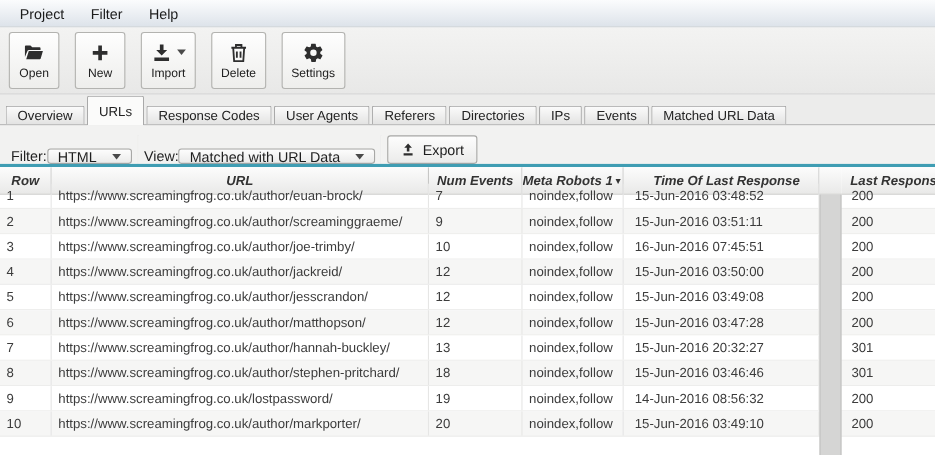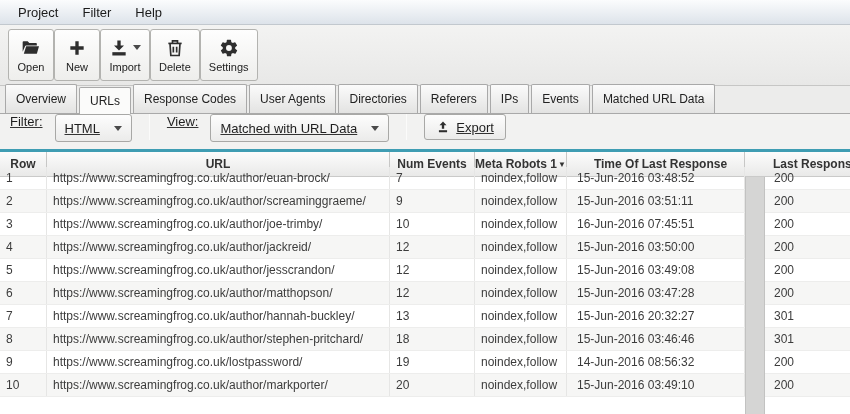--- a/index.html
+++ b/index.html
@@ -6,58 +6,58 @@
   html,body { width:850px; height:414px; overflow:hidden; }
   body { font-family:"Liberation Sans", sans-serif; background:#fff; color:#333; }
   .app { width:850px; height:414px; display:flex; flex-direction:column; background:#fff; }
 
   
   .menu-bar { height:25px; flex:0 0 25px; display:flex; align-items:stretch; padding-left:6px;
     background:linear-gradient(#fbfcfd,#dde3ea); border-bottom:1px solid #c2c8ce; }
   .menu-item { display:flex; align-items:center; padding:0 12px; font-size:13px; color:#1b1b1b; cursor:default; }
 
   
-  .toolbar { height:61px; flex:0 0 61px; display:flex; align-items:center; gap:0; padding:0 0 0 8px;
+  .toolbar { height:61px; flex:0 0 61px; display:flex; align-items:center; gap:14px; padding:0 0 0 8px;
     background:linear-gradient(#f3f3f2,#e8e8e7); border-bottom:1px solid #c6c6c5; }
   .tb-btn { display:flex; flex-direction:column; align-items:center; justify-content:center; gap:3px;
     min-width:46px; height:52px; padding:4px 8px; background:linear-gradient(#fefefe,#eeeeec);
     border:1px solid #b3b3b0; border-radius:3px; font-family:inherit; cursor:default; }
   .tb-btn-top { display:flex; align-items:center; gap:4px; }
   .tb-icon svg { width:20px; height:20px; display:block; }
   .tb-label { font-size:11px; color:#222; }
   .caret { width:0; height:0; border-left:4px solid transparent; border-right:4px solid transparent;
     border-top:5px solid #4a4a4a; display:inline-block; }
 
   
   .tab-bar { height:28px; flex:0 0 28px; display:flex; align-items:flex-end; padding-left:5px; gap:2px;
     background:#ececeb; border-bottom:1px solid #a9a9a9; }
-  .tab { height:29px; display:flex; align-items:center; padding:0 10px; font-size:12px; color:#222;
+  .tab { height:17px; display:flex; align-items:center; padding:0 10px; font-size:12px; color:#222;
     background:linear-gradient(#fbfbfb,#e3e3e2); border:1px solid #a9a9a9; border-bottom:none;
     border-radius:2px 2px 0 0; margin-bottom:0; cursor:default; white-space:nowrap; }
   .tab.selected { background:#fbfbfa; height:27px; margin-bottom:-1px; z-index:2; }
 
   
-  .filter-bar { height:35px; flex:0 0 35px; display:flex; align-items:flex-start; gap:12px;
-    padding-left:10px; background:#f2f2f1;text-decoration:underline; }
+  .filter-bar { height:35px; flex:0 0 35px; display:flex; align-items:flex-end; gap:0;
+    padding-left:10px; background:#f2f2f1; }
   .fb-label { font-size:13px; color:#1e1e1e; }
-  .dd { display:inline-flex; align-items:center; justify-content:space-between; height:28px;
+  .dd { display:inline-flex; align-items:center; justify-content:space-between; height:14px;
     padding:0 9px; background:linear-gradient(#fdfdfd,#ebebea); border:1px solid #a8a8a6;
     border-radius:3px; font-size:13px; color:#1e1e1e; cursor:default; }
   .dd .dd-label { margin-right:14px; white-space:nowrap; }
   .fb-sep { width:1px; height:26px; background:#d7d7d6; border-right:1px solid #fbfbfa; margin:0 5px; }
   .export-btn { display:inline-flex; align-items:center; gap:6px; height:26px; padding:0 11px;
     background:linear-gradient(#fdfdfd,#ebebea); border:1px solid #a8a8a6; border-radius:3px;
     font-size:13px; color:#1e1e1e; font-family:inherit; cursor:default; }
   .export-btn svg { width:14px; height:14px; display:block; }
 
   .teal-line { height:3px; flex:0 0 3px; background:#3f9db3; }
 
   
   .grid { position:relative; flex:1; background:#fff; overflow:hidden; }
-  .g-header { display:flex; height:15px; }
+  .g-header { display:flex; height:15px;font-style:italic; }
   .h-cell { height:25px; line-height:24px; font-size:12px; font-weight:bold; color:#333;
     background:linear-gradient(#fcfcfc,#e9e9e8); border-right:1px solid #c7c7c6;
     border-bottom:1px solid #cacac9; text-align:center; white-space:nowrap; overflow:hidden; cursor:default; }
   .sort-ind { font-size:8px; vertical-align:1px; margin-left:1px; }
   .t-row { display:flex; height:23px; line-height:22px; border-bottom:1px solid #ededec; background:#fff; }
   .t-row.alt { background:#f6f6f5; }
   .cell { height:100%; font-size:12px; color:#3c3c3c; border-right:1px solid #e6e6e5;
     white-space:nowrap; overflow:hidden; padding-left:6px; }
   .c-row   { width:47px;  flex:0 0 47px; }
   .c-url   { width:343px; flex:0 0 343px; }
@@ -130,22 +130,22 @@
       </span>
       <span class="tb-label">Settings</span>
     </button>
   </div>
 
   <div class="tab-bar">
     <div class="tab">Overview</div>
     <div class="tab selected">URLs</div>
     <div class="tab">Response Codes</div>
     <div class="tab">User Agents</div>
+    <div class="tab">Referers</div>
     <div class="tab">Directories</div>
-    <div class="tab">Referers</div>
     <div class="tab">IPs</div>
     <div class="tab">Events</div>
     <div class="tab">Matched URL Data</div>
   </div>
 
   <div class="filter-bar">
     <span class="fb-label">Filter:</span>
     <div class="dd">
       <span class="dd-label">HTML</span>
       <span class="caret"></span>

